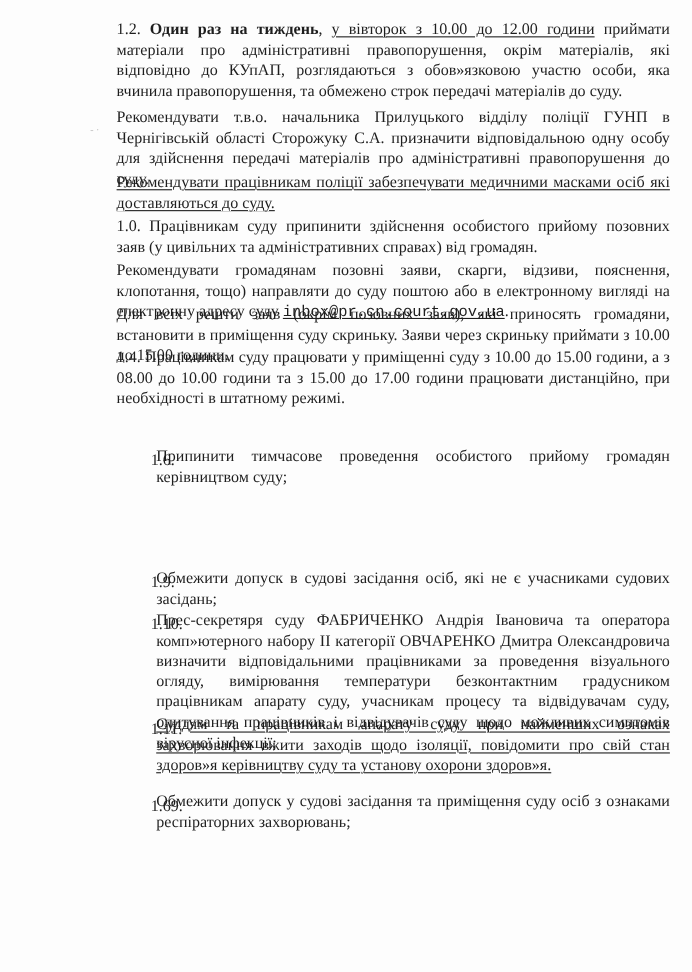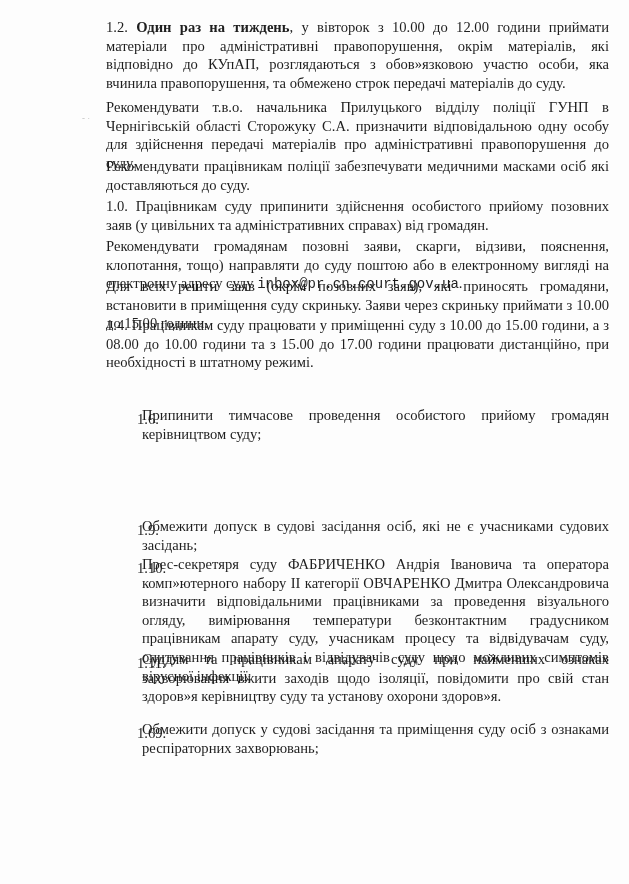--- a/index.html
+++ b/index.html
@@ -1,21 +1,21 @@
 <!DOCTYPE html>
 <html><head>
   <meta charset="utf-8">
   <style>
     html, body { margin: 0; padding: 0; background: #ffffff; }
     body { width: 629px; height: 884px; position: relative; overflow: hidden;
            font-family: "Liberation Serif", "DejaVu Serif", serif; color: #1e1e1e; }
     .page { position: absolute; left: 0; top: 0; width: 629px; height: 884px; background: #fdfdfd; }
     .p { position: absolute; left: 106px; width: 503px; font-size: 14.6px; line-height: 18.6px;
          text-align: justify; text-align-last: left; margin: 0; }
-    .u { text-underline-offset: 2px; text-decoration-thickness: 1px; }
+    .u { text-decoration: underline; text-underline-offset: 2px; text-decoration-thickness: 1px; }
     b { font-weight: bold; }
     .li { position: absolute; left: 106px; width: 503px; font-size: 14.6px; line-height: 18.6px; margin: 0; }
     .li .num { position: absolute; left: 0; top: 4px; width: 36px; margin-left: 31px; }
     .li .txt { display: block; margin-left: 36px; text-align: justify; text-align-last: left; }
     .mark { position: absolute; left: 82px; top: 117px; width: 10px; height: 3px; color: #bbb; font-size: 9px; line-height: 3px; }
   </style>
 </head>
 <body>
 
 <div class="page">

